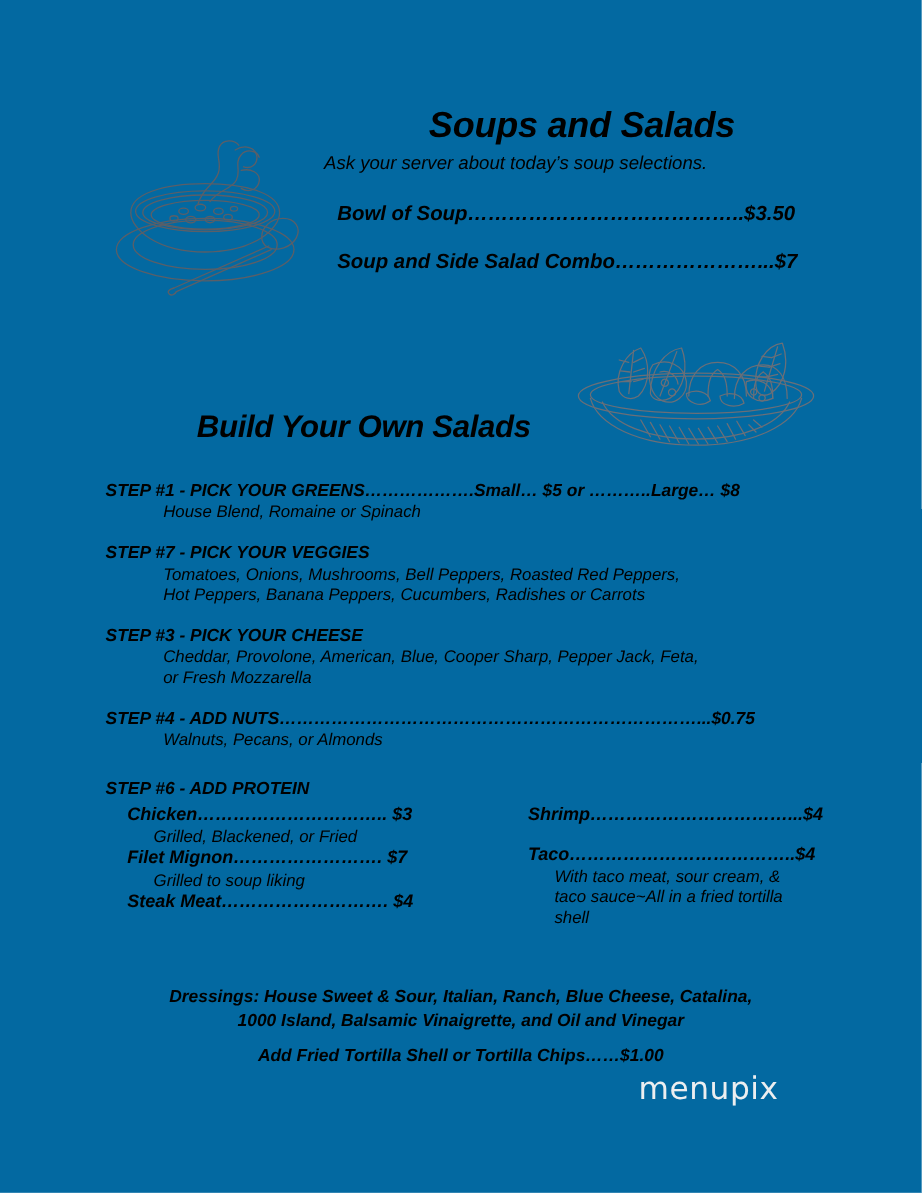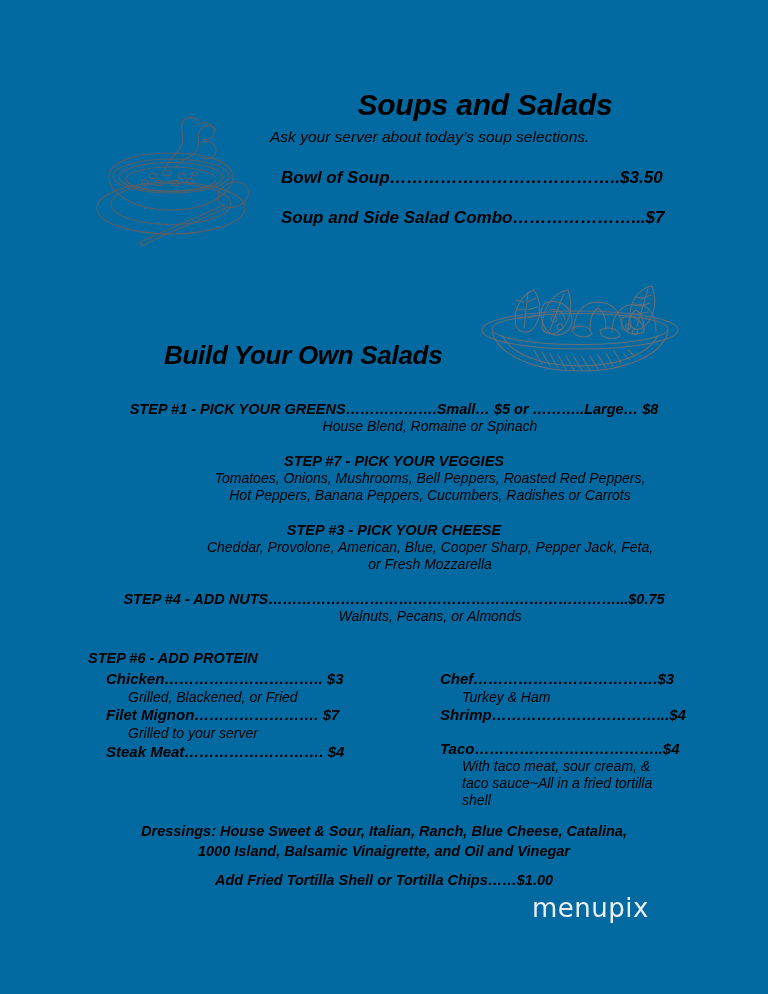--- a/index.html
+++ b/index.html
@@ -72,24 +72,24 @@
   .step-head {
     font-size: 14.5px;
     font-weight: bold;
     font-style: italic;
     white-space: nowrap;
     line-height: 1.18;
   }
   .step-desc {
     font-size: 14px;
     font-style: italic;
-    margin-left: 72px;
+    margin-left: 48px;
     line-height: 1.25;
   }
-  .step-block { margin-bottom: 17px; text-align: center; }
+  .step-block { margin-bottom: 17px; }
   .step-block.tight { margin-bottom: 15px; }
 
   
   .protein-wrap {
     position: absolute;
     left: 88px; top: 650px;
     width: 612px;
   }
   .protein-head {
     font-size: 14.5px;
@@ -326,32 +326,28 @@
 
     <div class="protein-cols">
 
       <div class="col-left">
         <div>
           <div class="p-item">Chicken………………………….. $3</div>
           <div class="p-sub">Grilled, Blackened, or Fried</div>
         </div>
         <div>
           <div class="p-item">Filet Mignon……………………. $7</div>
-          <div class="p-sub">Grilled to your server</div>
+          <div class="p-sub">Grilled to soup liking</div>
         </div>
         <div>
           <div class="p-item">Steak Meat………………………. $4</div>
         </div>
       </div>
 
       <div class="col-right">
-        <div>
-          <div class="p-item">Chef……………………………….$3</div>
-          <div class="p-sub">Turkey &amp; Ham</div>
-        </div>
         <div>
           <div class="p-item">Shrimp……………………………...$4</div>
         </div>
         <div class="p-gap"></div>
         <div>
           <div class="p-item">Taco………………………………..$4</div>
           <div class="p-sub">With taco meat, sour cream, &amp;<br>taco sauce~All in a fried tortilla<br>shell</div>
         </div>
       </div>
 

